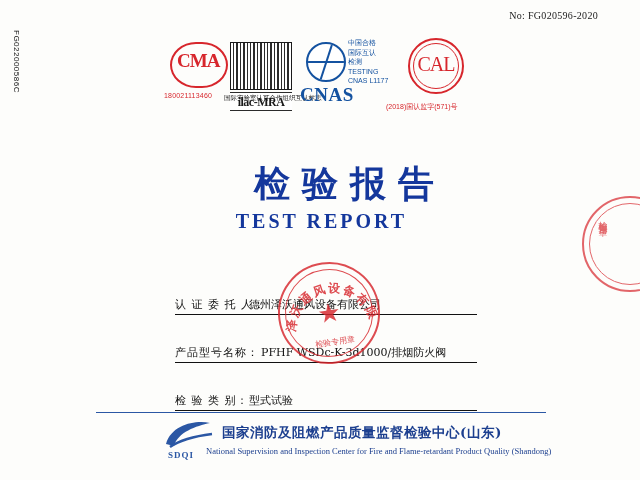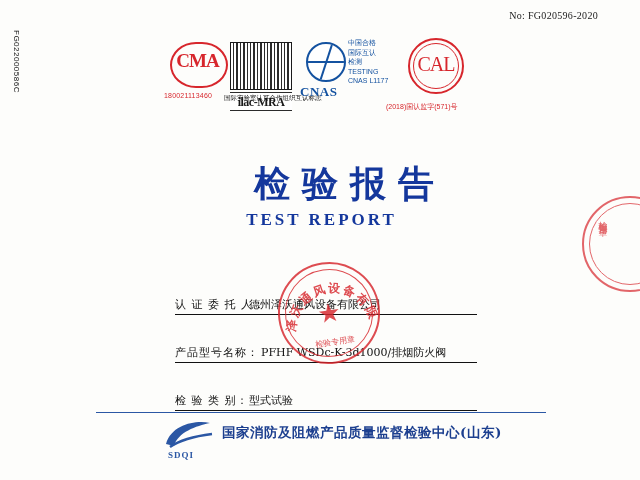--- a/index.html
+++ b/index.html
@@ -63,23 +63,23 @@
   .cma .ring {
     position: absolute;
     left: 0; top: 6px;
     width: 58px; height: 46px;
     border: 2.2px solid #d7262c;
     border-radius: 26px/23px;
     box-sizing: border-box;
   }
   .cma .word {
     position: absolute;
-    left: 0; top: 14px;
+    left: 7px; top: 14px;
     width: 55px;
-    text-align: center;
+    text-align: left;
     font-family: "Liberation Serif", serif;
     font-weight: bold;
     font-size: 19px;
     color: #d7262c;
     letter-spacing: -1px;
   }
   .cma .sub {
     position: absolute;
     left: -6px; top: 56px;
     font-size: 7px;
@@ -164,21 +164,21 @@
     left: -2px; top: 17px;
     width: 42px; height: 2px;
     background: #1452a0;
   }
   .cnas .name {
     position: absolute;
     left: 0; top: 48px;
     width: 76px;
     font-family: "Liberation Serif", serif;
     font-weight: bold;
-    font-size: 13px;
+    font-size: 19px;
     color: #1452a0;
     letter-spacing: .5px;
     text-align: left;
   }
   
   .cnas-text {
     position: absolute;
     left: 348px;
     top: 6px;
     font-size: 7px;
@@ -245,21 +245,21 @@
     padding-left: 24px;
   }
   .title-en {
     position: absolute;
     left: 0;
     top: 210px;
     width: 640px;
     text-align: center;
     font-family: "Liberation Serif", serif;
     font-weight: bold;
-    font-size: 17px;
+    font-size: 20px;
     letter-spacing: 3px;
     color: #14379c;
     text-indent: 3px;
   }
   
   .fields {
     position: absolute;
     left: 175px;
     top: 294px;
     width: 300px;
@@ -515,15 +515,16 @@
 
     <div class="footer-rule"></div>
     <div class="sdqi">
       <svg width="54" height="30" viewBox="0 0 54 30">
         <path d="M4 24 C 10 4, 34 0, 48 3 C 34 6, 16 12, 12 26 Z" fill="#2b57a4"></path>
         <path d="M8 27 C 18 20, 34 16, 50 14" stroke="#2b57a4" stroke-width="2.4" fill="none"></path>
       </svg>
       <div class="tag">SDQI</div>
     </div>
     <div class="footer-cn">国家消防及阻燃产品质量监督检验中心(山东)</div>
+    <div class="footer-en">National Supervision and Inspection Center for Fire and Flame-retardant Product Quality (Shandong)</div>
 
   </div>
 </div>
 
 </body></html>

